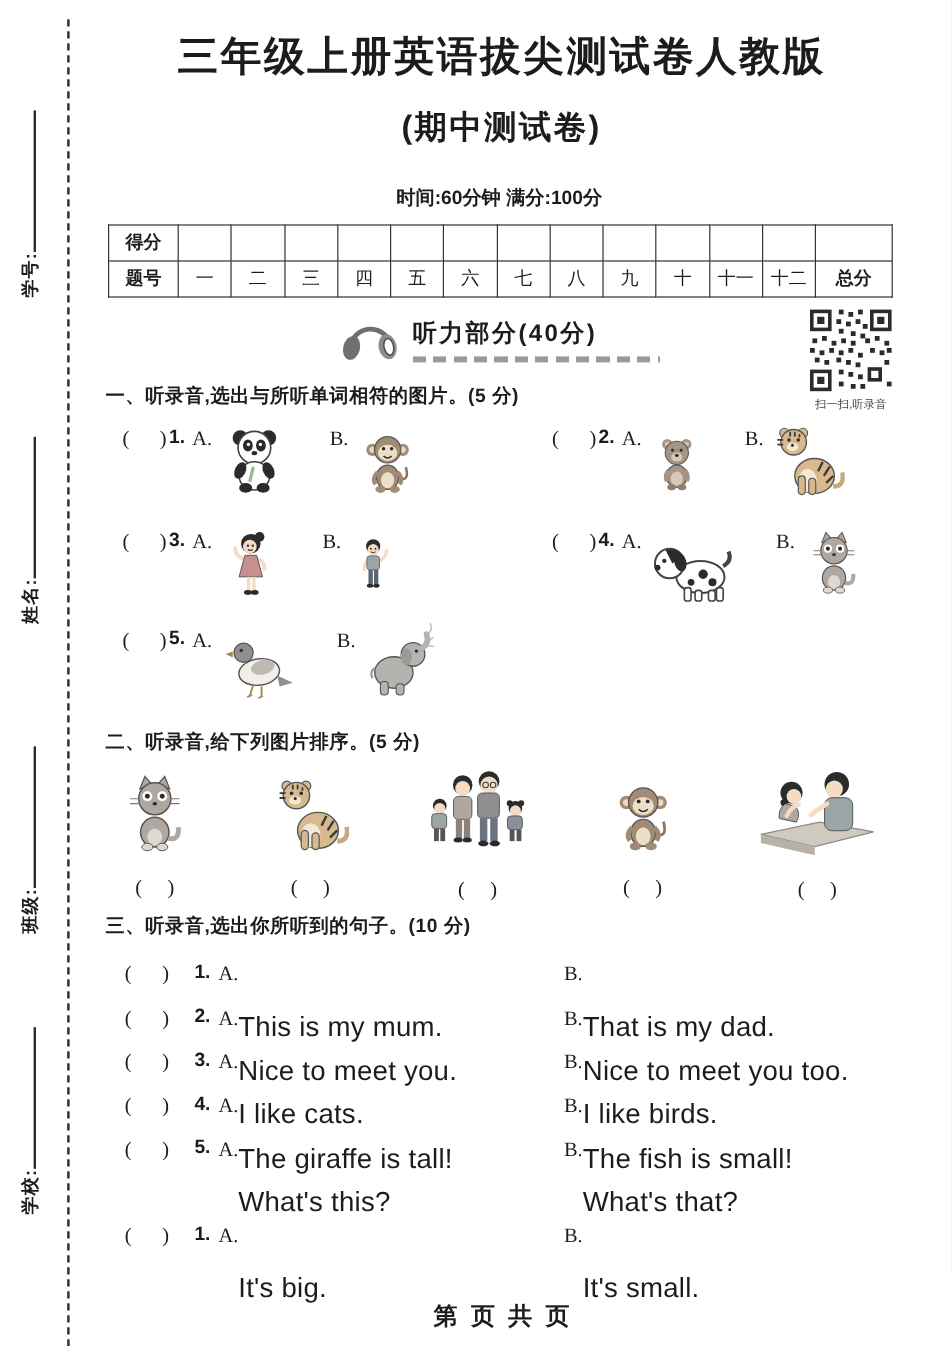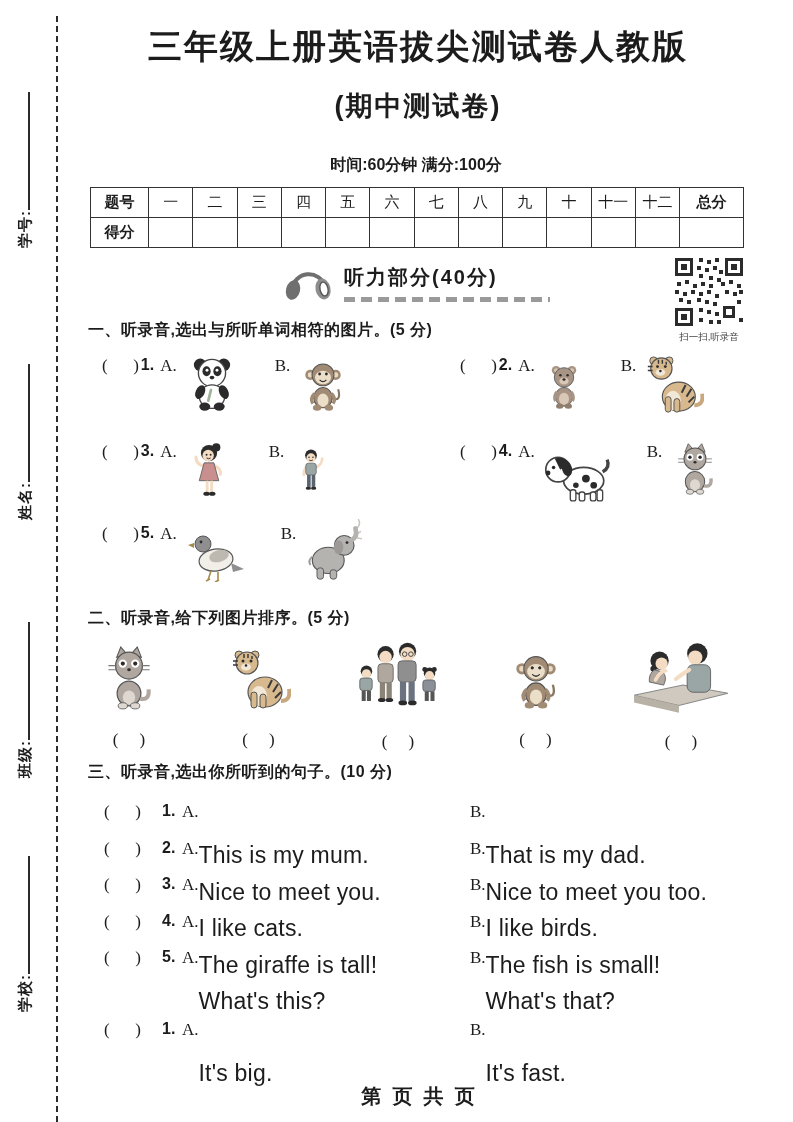--- a/index.html
+++ b/index.html
@@ -283,50 +283,50 @@
     <span class="lbl">学校:</span><span class="fill"></span>
   </div>
 
   <div class="abs title">三年级上册英语拔尖测试卷人教版</div>
   <div class="abs subtitle">(期中测试卷)</div>
   <div class="abs meta">时间:60分钟  满分:100分</div>
 
   <table class="score">
     <tbody>
         <tr>
+      <td class="first">得分</td>
+      <td></td>
+          <td></td>
+      <td></td>
+          <td></td>
+      <td></td>
+          <td></td>
+      <td></td>
+          <td></td>
+      <td></td>
+          <td></td>
+      <td></td>
+          <td></td>
+      <td class="last"></td>
+    </tr>
+    <tr>
       <td class="first">题号</td>
       <td>一</td>
       <td>二</td>
       <td>三</td>
       <td>四</td>
       <td>五</td>
       <td>六</td>
       <td>七</td>
       <td>八</td>
       <td>九</td>
       <td>十</td>
       <td>十一</td>
       <td>十二</td>
       <td class="last">总分</td>
-    </tr>
-    <tr>
-      <td class="first">得分</td>
-      <td></td>
-          <td></td>
-      <td></td>
-          <td></td>
-      <td></td>
-          <td></td>
-      <td></td>
-          <td></td>
-      <td></td>
-          <td></td>
-      <td></td>
-          <td></td>
-      <td class="last"></td>
     </tr>
   </tbody>
     </table>
 
   <svg class="abs hp-icon" viewBox="0 0 50 44">
     <path d="M9,30 a17,17 0 0 1 33,-3" stroke="#6f6f6f" stroke-width="4" fill="none"></path>
     <ellipse cx="10" cy="31" rx="7" ry="10" fill="#6f6f6f" transform="rotate(14 10 31)"></ellipse>
     <ellipse cx="40" cy="30" rx="7.5" ry="10.5" fill="#8d8d8d" transform="rotate(-12 40 30)"></ellipse>
     <ellipse cx="41" cy="30" rx="4" ry="7" fill="#fff" stroke="#555" stroke-width="1.4" transform="rotate(-12 41 30)"></ellipse>
   </svg>
@@ -563,20 +563,20 @@
   <div class="sent-block" style="top:1014px">
     <div class="sent-row">
       <span class="bracket pre">(      )</span>
       <span class="qnum">1.</span>
       <span class="opta">
           <span class="opt-label">A.</span>
           <span class="opt-text">It's big.</span>
         </span>
       <span class="optbcol">
           <span class="opt-label">B.</span>
-          <span class="opt-text">It's fast.</span>
+          <span class="opt-text">It's small.</span>
         </span>
     </div>
   </div>
 
   <div class="abs footer pre">第  页  共  页</div>
 
 </div>
 
 </body></html>

